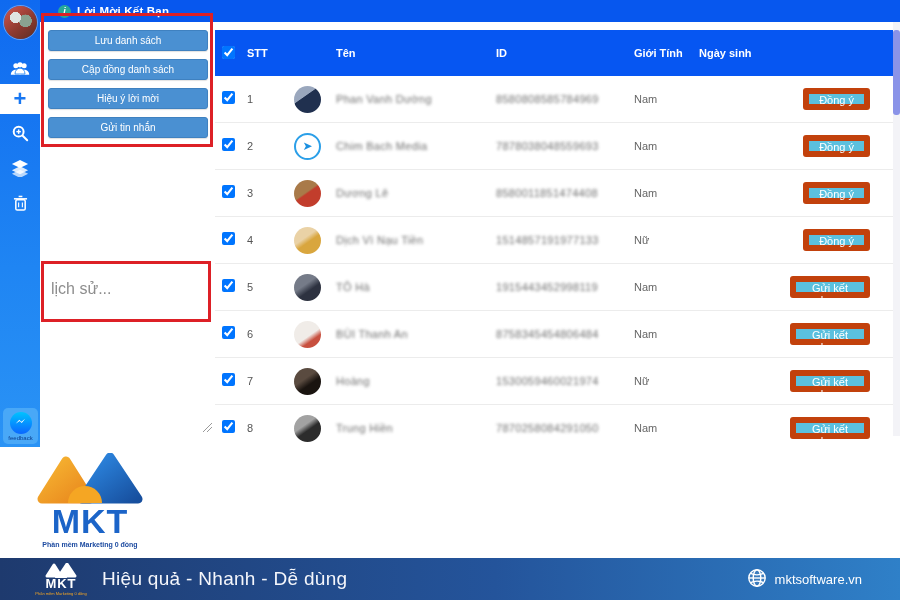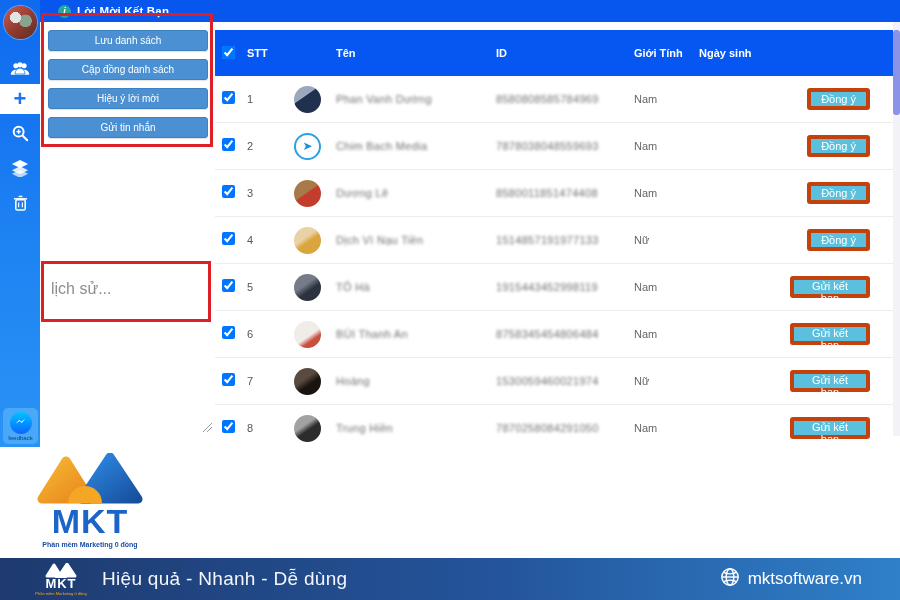--- a/index.html
+++ b/index.html
@@ -52,39 +52,39 @@
   .avatar { width:27px; height:27px; border-radius:50%; margin-left:6px; display:flex; align-items:center; justify-content:center; font-size:12px; }
   .av1 { background:linear-gradient(145deg,#9aa7bd 0 38%,#20304f 40%); }
   .av2 { background:#fff; border:2px solid #2b9fe8; color:#1a8fe0; }
   .av3 { background:linear-gradient(145deg,#a97a49 0 45%,#c23d2c 50%); }
   .av4 { background:linear-gradient(145deg,#ead2a6 0 40%,#d9a63e 55%); }
   .av5 { background:linear-gradient(145deg,#757b88 0 40%,#2d3240 60%); }
   .av6 { background:linear-gradient(145deg,#f0ece8 0 55%,#c8503f 70%); }
   .av7 { background:linear-gradient(145deg,#5a4b40 0 40%,#1a1410 60%); }
   .av8 { background:linear-gradient(145deg,#a2a2a2 0 38%,#2c2c2c 55%); }
   .action-cell { display:flex; justify-content:flex-end; padding-right:23px; }
-  .action-btn { background:#5bc0de; border:4px solid #c2410c; border-radius:3px; color:#fff; font-size:11px; height:22px; padding:0 10px; cursor:pointer; font-family:"Liberation Sans",sans-serif; }
+  .action-btn { background:#5bc0de; border:6px solid #c2410c; border-radius:3px; color:#fff; font-size:11px; height:22px; padding:0 10px; cursor:pointer; font-family:"Liberation Sans",sans-serif; }
 
   
   .scroll-track { position:absolute; left:893px; top:22px; width:7px; height:414px; background:#f3f3f7; z-index:5; }
   .scroll-thumb { position:absolute; left:0; top:8px; width:7px; height:85px; background:#8a93e8; border-radius:3px; cursor:pointer; }
 
   
   .branding { position:absolute; left:0; top:447px; width:900px; height:111px; background:#fff; z-index:2; }
   .logo-big { position:absolute; left:28px; top:6px; }
   .logo-text { position:absolute; left:30px; top:57px; width:120px; text-align:center; font-size:34px; font-weight:bold; color:#1b64c8; letter-spacing:1px; line-height:1; }
   .logo-tagline { position:absolute; left:30px; top:94px; width:120px; text-align:center; font-size:7px; font-weight:bold; color:#1d4ba0; }
 
   
   .footer { position:absolute; left:0; top:558px; width:900px; height:42px; background:linear-gradient(90deg,#1e3a6e 0%, #24549b 55%, #2f80c8 100%); display:flex; align-items:center; z-index:2; }
   .footer-logo { margin-left:38px; display:flex; flex-direction:column; align-items:center; width:46px; }
   .footer-logo-txt { color:#fff; font-weight:bold; font-size:13px; line-height:1; letter-spacing:1px; margin-top:-2px; }
   .footer-logo-sub { color:#f5a623; font-size:4px; margin-top:1px; white-space:nowrap; }
   .footer-slogan { color:#f4f6fb; font-size:19px; margin-left:18px; letter-spacing:.3px; }
-  .footer-site { margin-left:auto; margin-right:38px; display:flex; align-items:center; gap:8px; color:#fff; font-size:17px; }
+  .footer-site { margin-left:auto; margin-right:38px; display:flex; align-items:center; gap:8px; color:#fff; font-size:13px; }
 </style>
 </head>
 <body>
 
 <div id="stage">
 
   <div class="topbar">
     <div class="title-wrap">
       <div class="info-icon">i</div>
       <div class="topbar-title">Lời Mời Kết Bạn</div>

